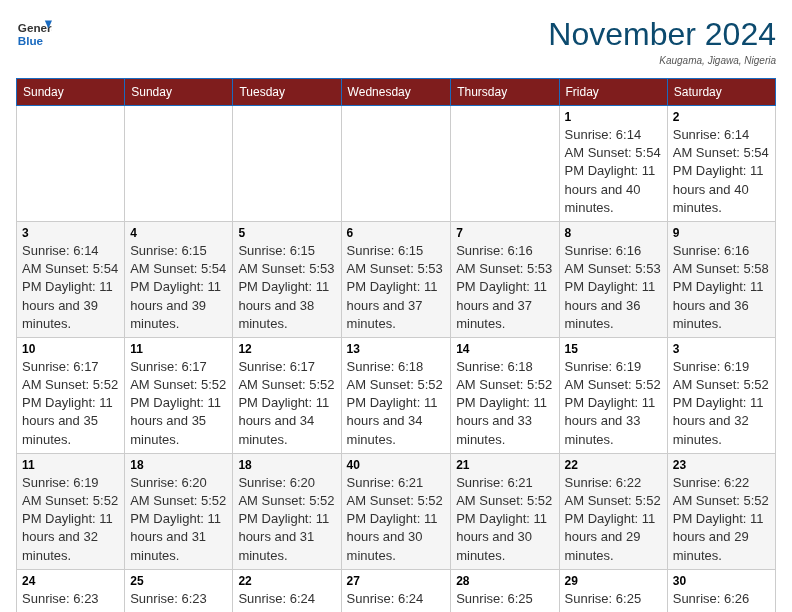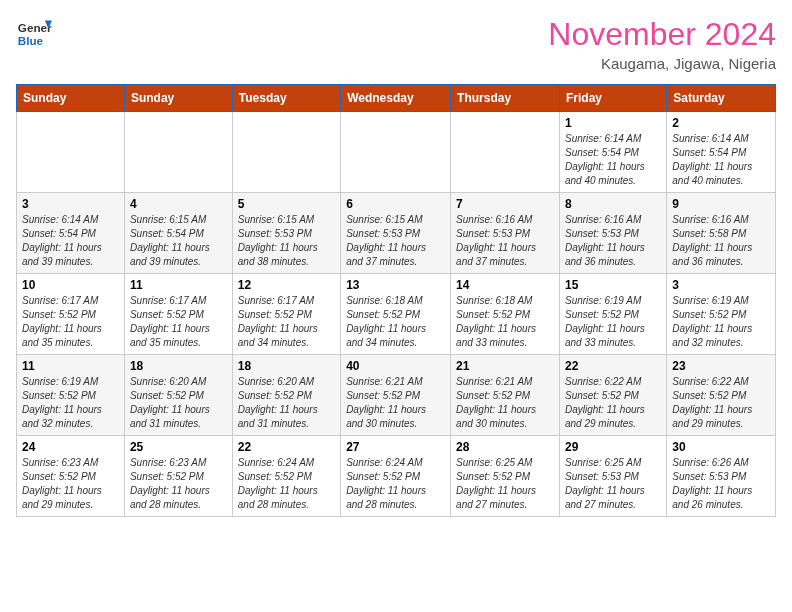--- a/index.html
+++ b/index.html
@@ -24,64 +24,64 @@
     .logo-icon {
       width: 36px;
       height: 36px;
     }
     .title-area {
       text-align: right;
     }
     .month-title {
       font-size: 32px;
       font-weight: normal;
-      color: #ec4899;
+      color: #0c4a6e;
       text-align: center;
     }
     .location {
-      font-size: 15px;
+      font-size: 10px;
       color: #555;
       margin-top: 2px;
+      font-style: italic;
     }
     .calendar {
       width: 100%;
       border-collapse: collapse;
       font-size: 11px;
     }
     .calendar thead th {
-      background: #c2410c;
+      background: #7f1d1d;
       color: #fff;
       text-align: left;
       padding: 6px 6px;
       font-size: 12px;
-      font-weight: bold;
+      font-weight: normal;
       border: 1px solid #1a6abf;
     }
     .calendar tbody td {
       vertical-align: top;
       border: 1px solid #ccc;
       padding: 4px 5px;
       width: 113px;
       min-height: 80px;
       background: #fff;
     }
     .calendar tbody tr:nth-child(even) td {
       background: #f5f5f5;
     }
     .day-num {
       font-weight: bold;
       font-size: 12px;
       margin-bottom: 2px;
       display: block;
     }
     .day-info {
-      font-size: 10px;
+      font-size: 13px;
       color: #333;
       line-height: 1.4;
-      font-style: italic;
     }
     .empty-cell {
       background: #fff !important;
     }
   </style>
 </head>
 <body>
 
 <div class="header-area">
   <div class="logo">

